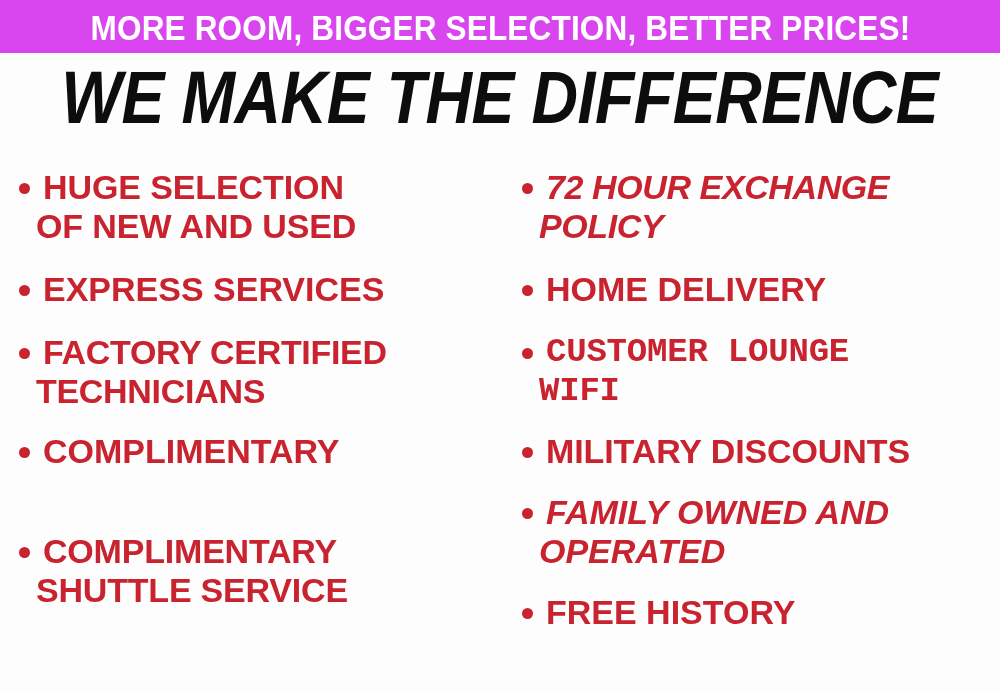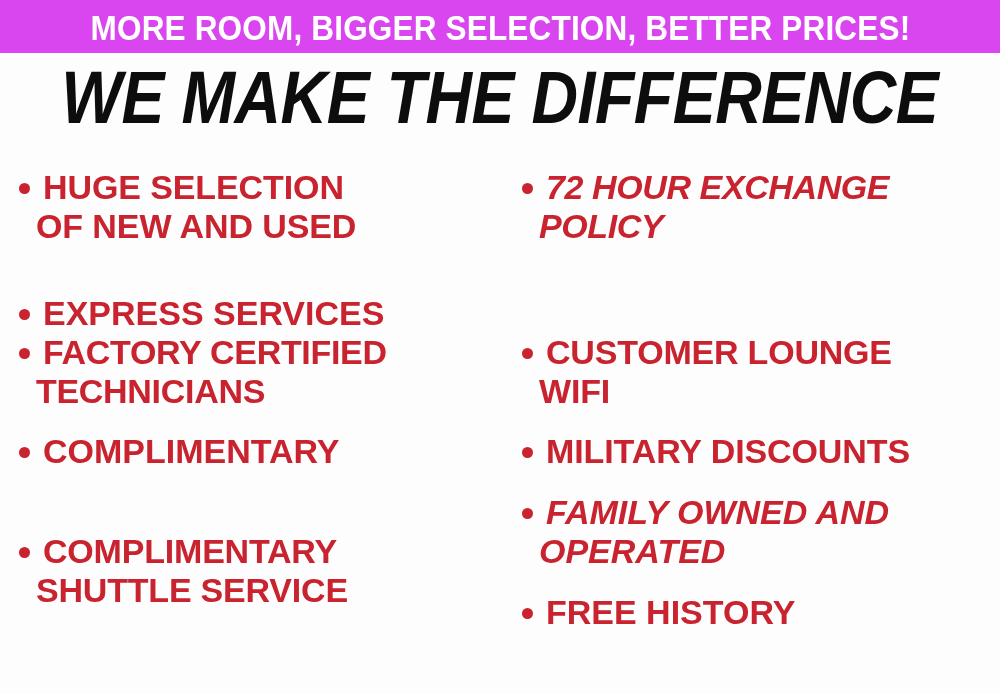--- a/index.html
+++ b/index.html
@@ -108,39 +108,39 @@
     margin-right: 13px;
   }
   .lines {
     display: block;
   }
   .line1 { display: block; }
   .line2 { display: block; text-indent: -7px; }
 
   
   #li-0 { left: 19px; top: 18px;  }
-  #li-1 { left: 19px; top: 120px; margin-top: 24px; }
+  #li-1 { left: 19px; top: 120px; }
   #li-2 { left: 19px; top: 183px; }
   #li-3 { left: 19px; top: 282px; }
   #li-4 { left: 19px; top: 382px; }
 
   
   #ri-0 { left: 22px; top: 18px; font-style: italic;  }
   #ri-1 { left: 22px; top: 120px; }
   #ri-2 { left: 22px; top: 183px; }
   #ri-3 { left: 22px; top: 282px; }
   #ri-4 { left: 22px; top: 343px; font-style: italic; }
   #ri-5 { left: 22px; top: 443px; }
 
   
   #li-0 .lines { letter-spacing: -0.1px; }
   #li-2 .lines { letter-spacing: -0.3px; }
   #li-4 .lines { letter-spacing: -0.2px; }
   #ri-0 .lines { letter-spacing: -0.4px; }
-  #ri-2 .lines { letter-spacing: -0.2px; }
+  #ri-2 .lines { letter-spacing: -0.2px; font-family: Liberation Mono, monospace; }
   #ri-3 .lines { letter-spacing: -0.1px; }
 </style>
 </head>
 <body>
 
 <div id="banner">
   <div id="banner-text">MORE ROOM, BIGGER SELECTION, BETTER PRICES!</div>
 </div>
 
 <div id="headline-wrap">
@@ -206,20 +206,28 @@
     <div class="bullet-item" id="ri-0">
       <div class="bullet-row">
         <span class="dot"></span>
         <span class="lines">
           <span class="line1">72 HOUR EXCHANGE</span>
           <span class="line2">POLICY</span>
         </span>
       </div>
     </div>
 
+    <div class="bullet-item" id="ri-1">
+      <div class="bullet-row">
+        <span class="dot"></span>
+        <span class="lines">
+          <span class="line1">HOME DELIVERY</span>
+        </span>
+      </div>
+    </div>
 
     <div class="bullet-item" id="ri-2">
       <div class="bullet-row">
         <span class="dot"></span>
         <span class="lines">
           <span class="line1">CUSTOMER LOUNGE</span>
           <span class="line2">WIFI</span>
         </span>
       </div>
     </div>

